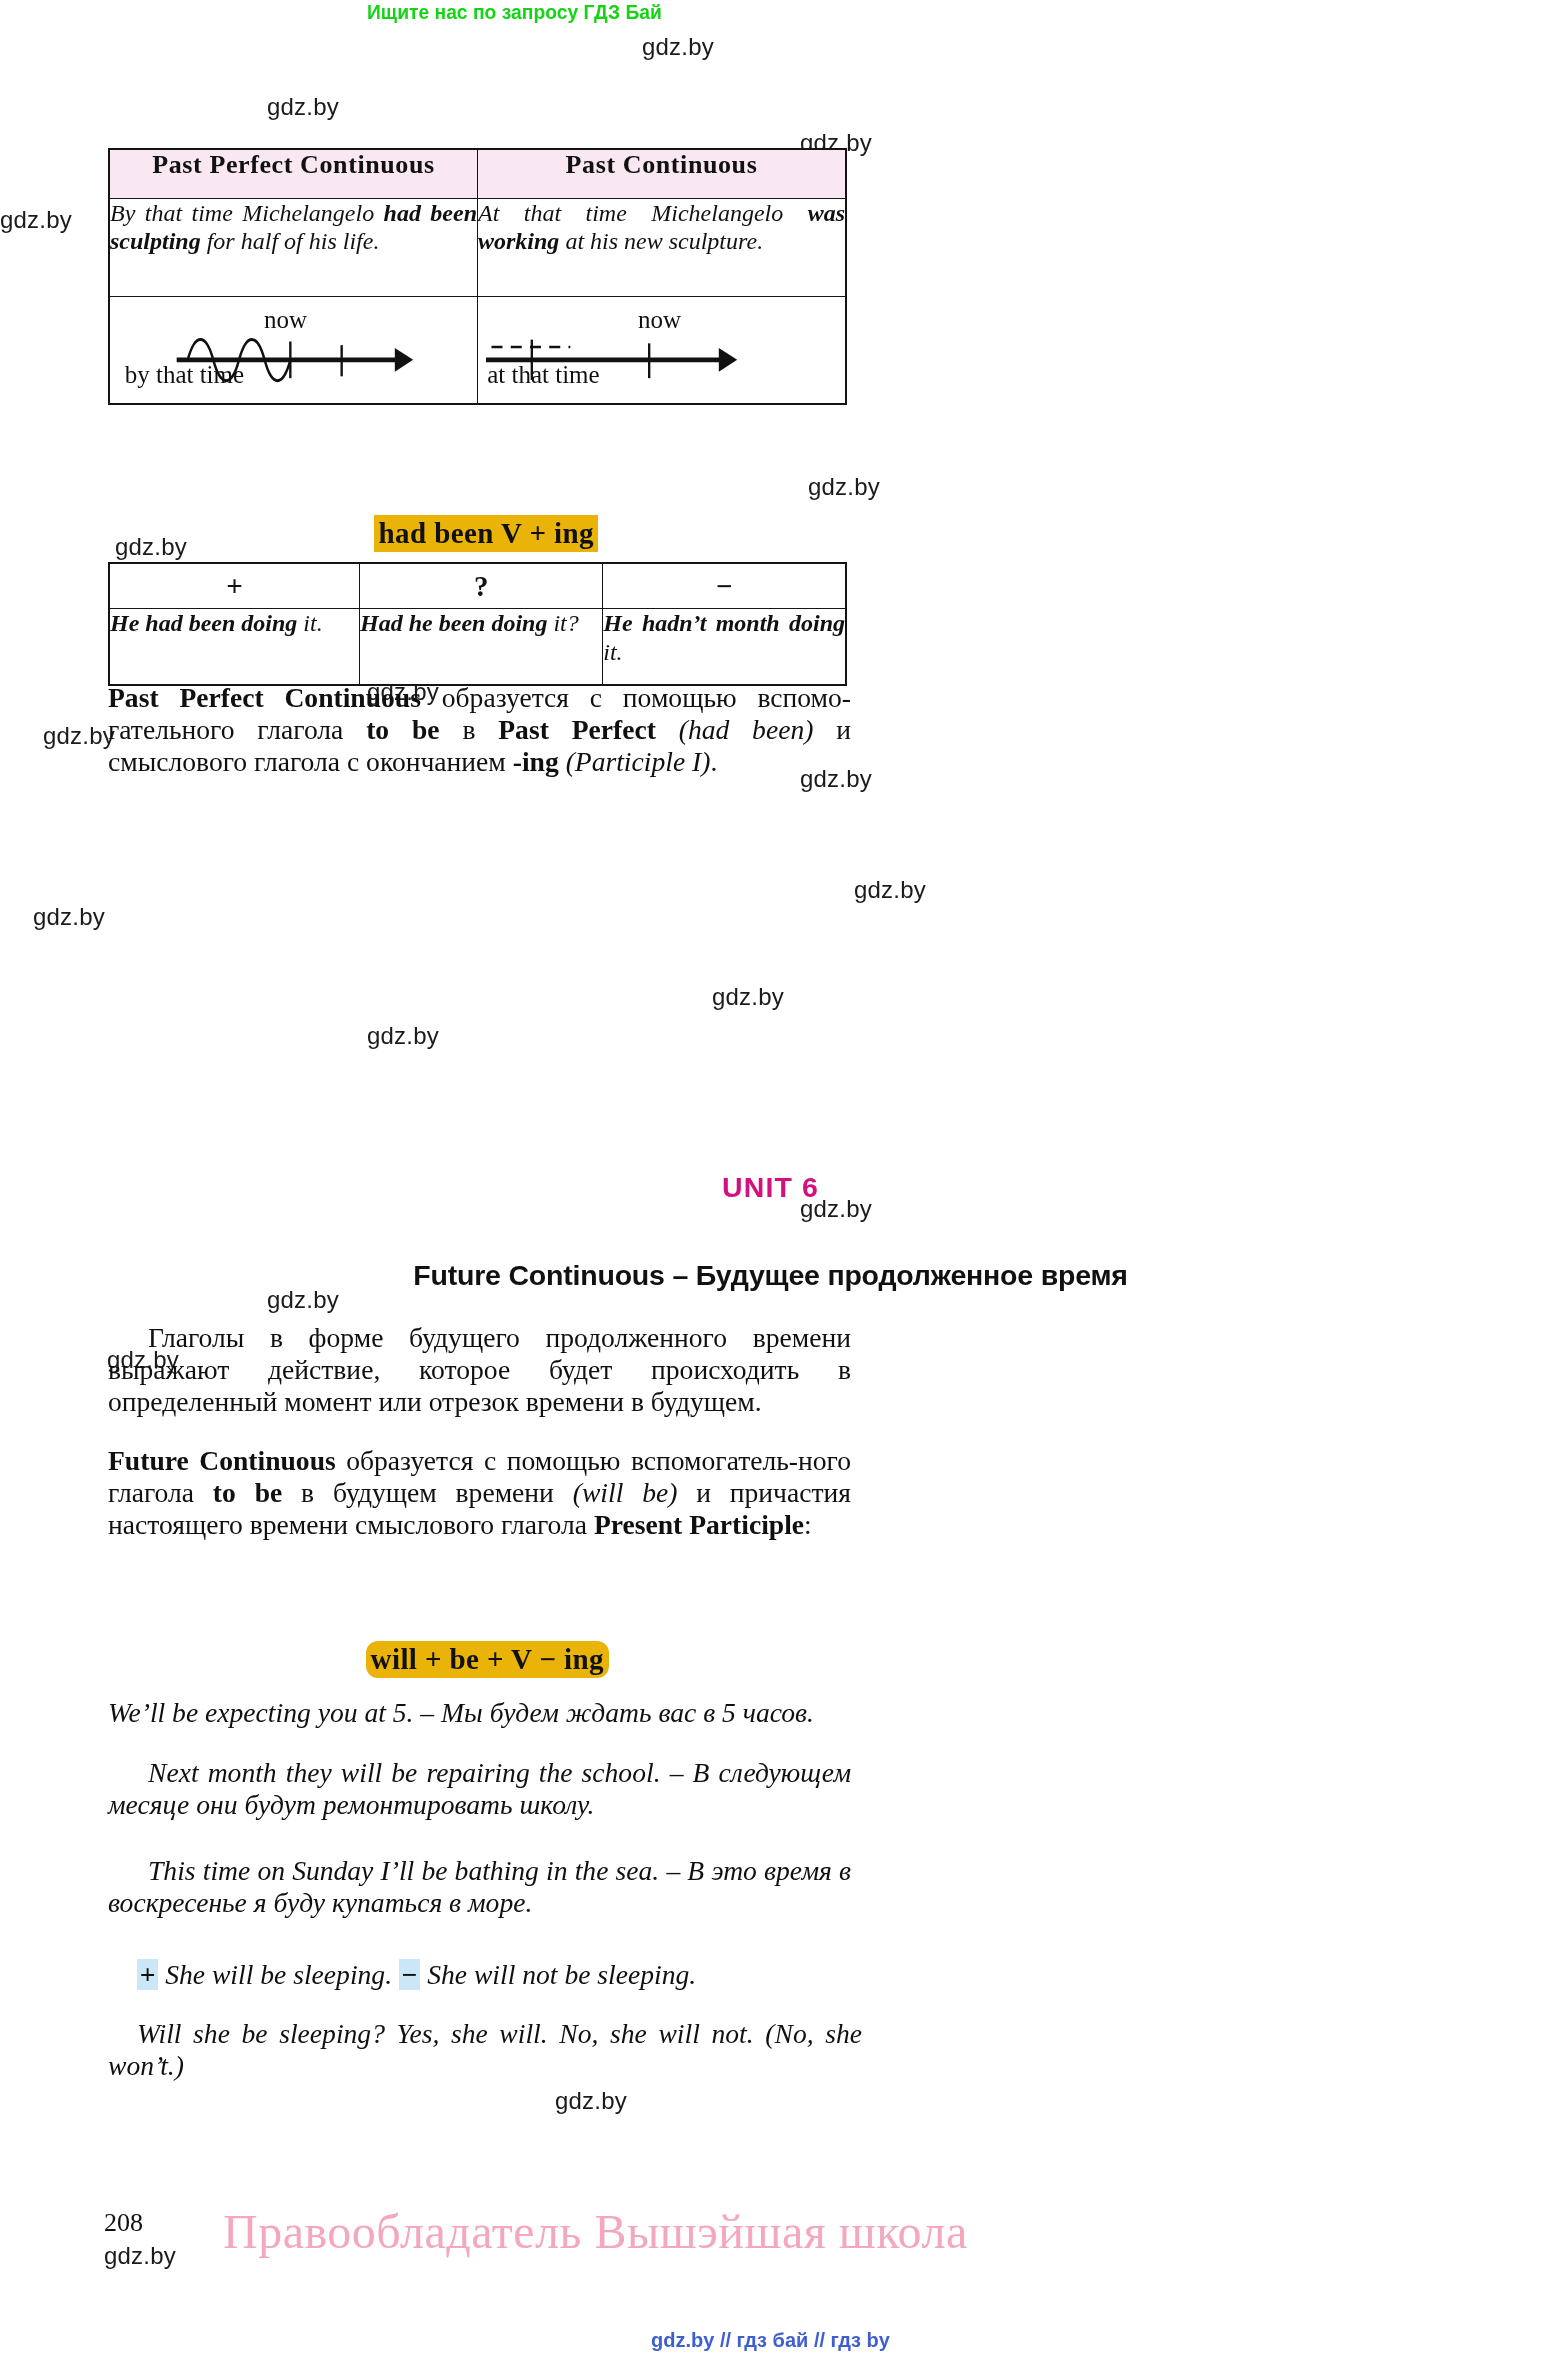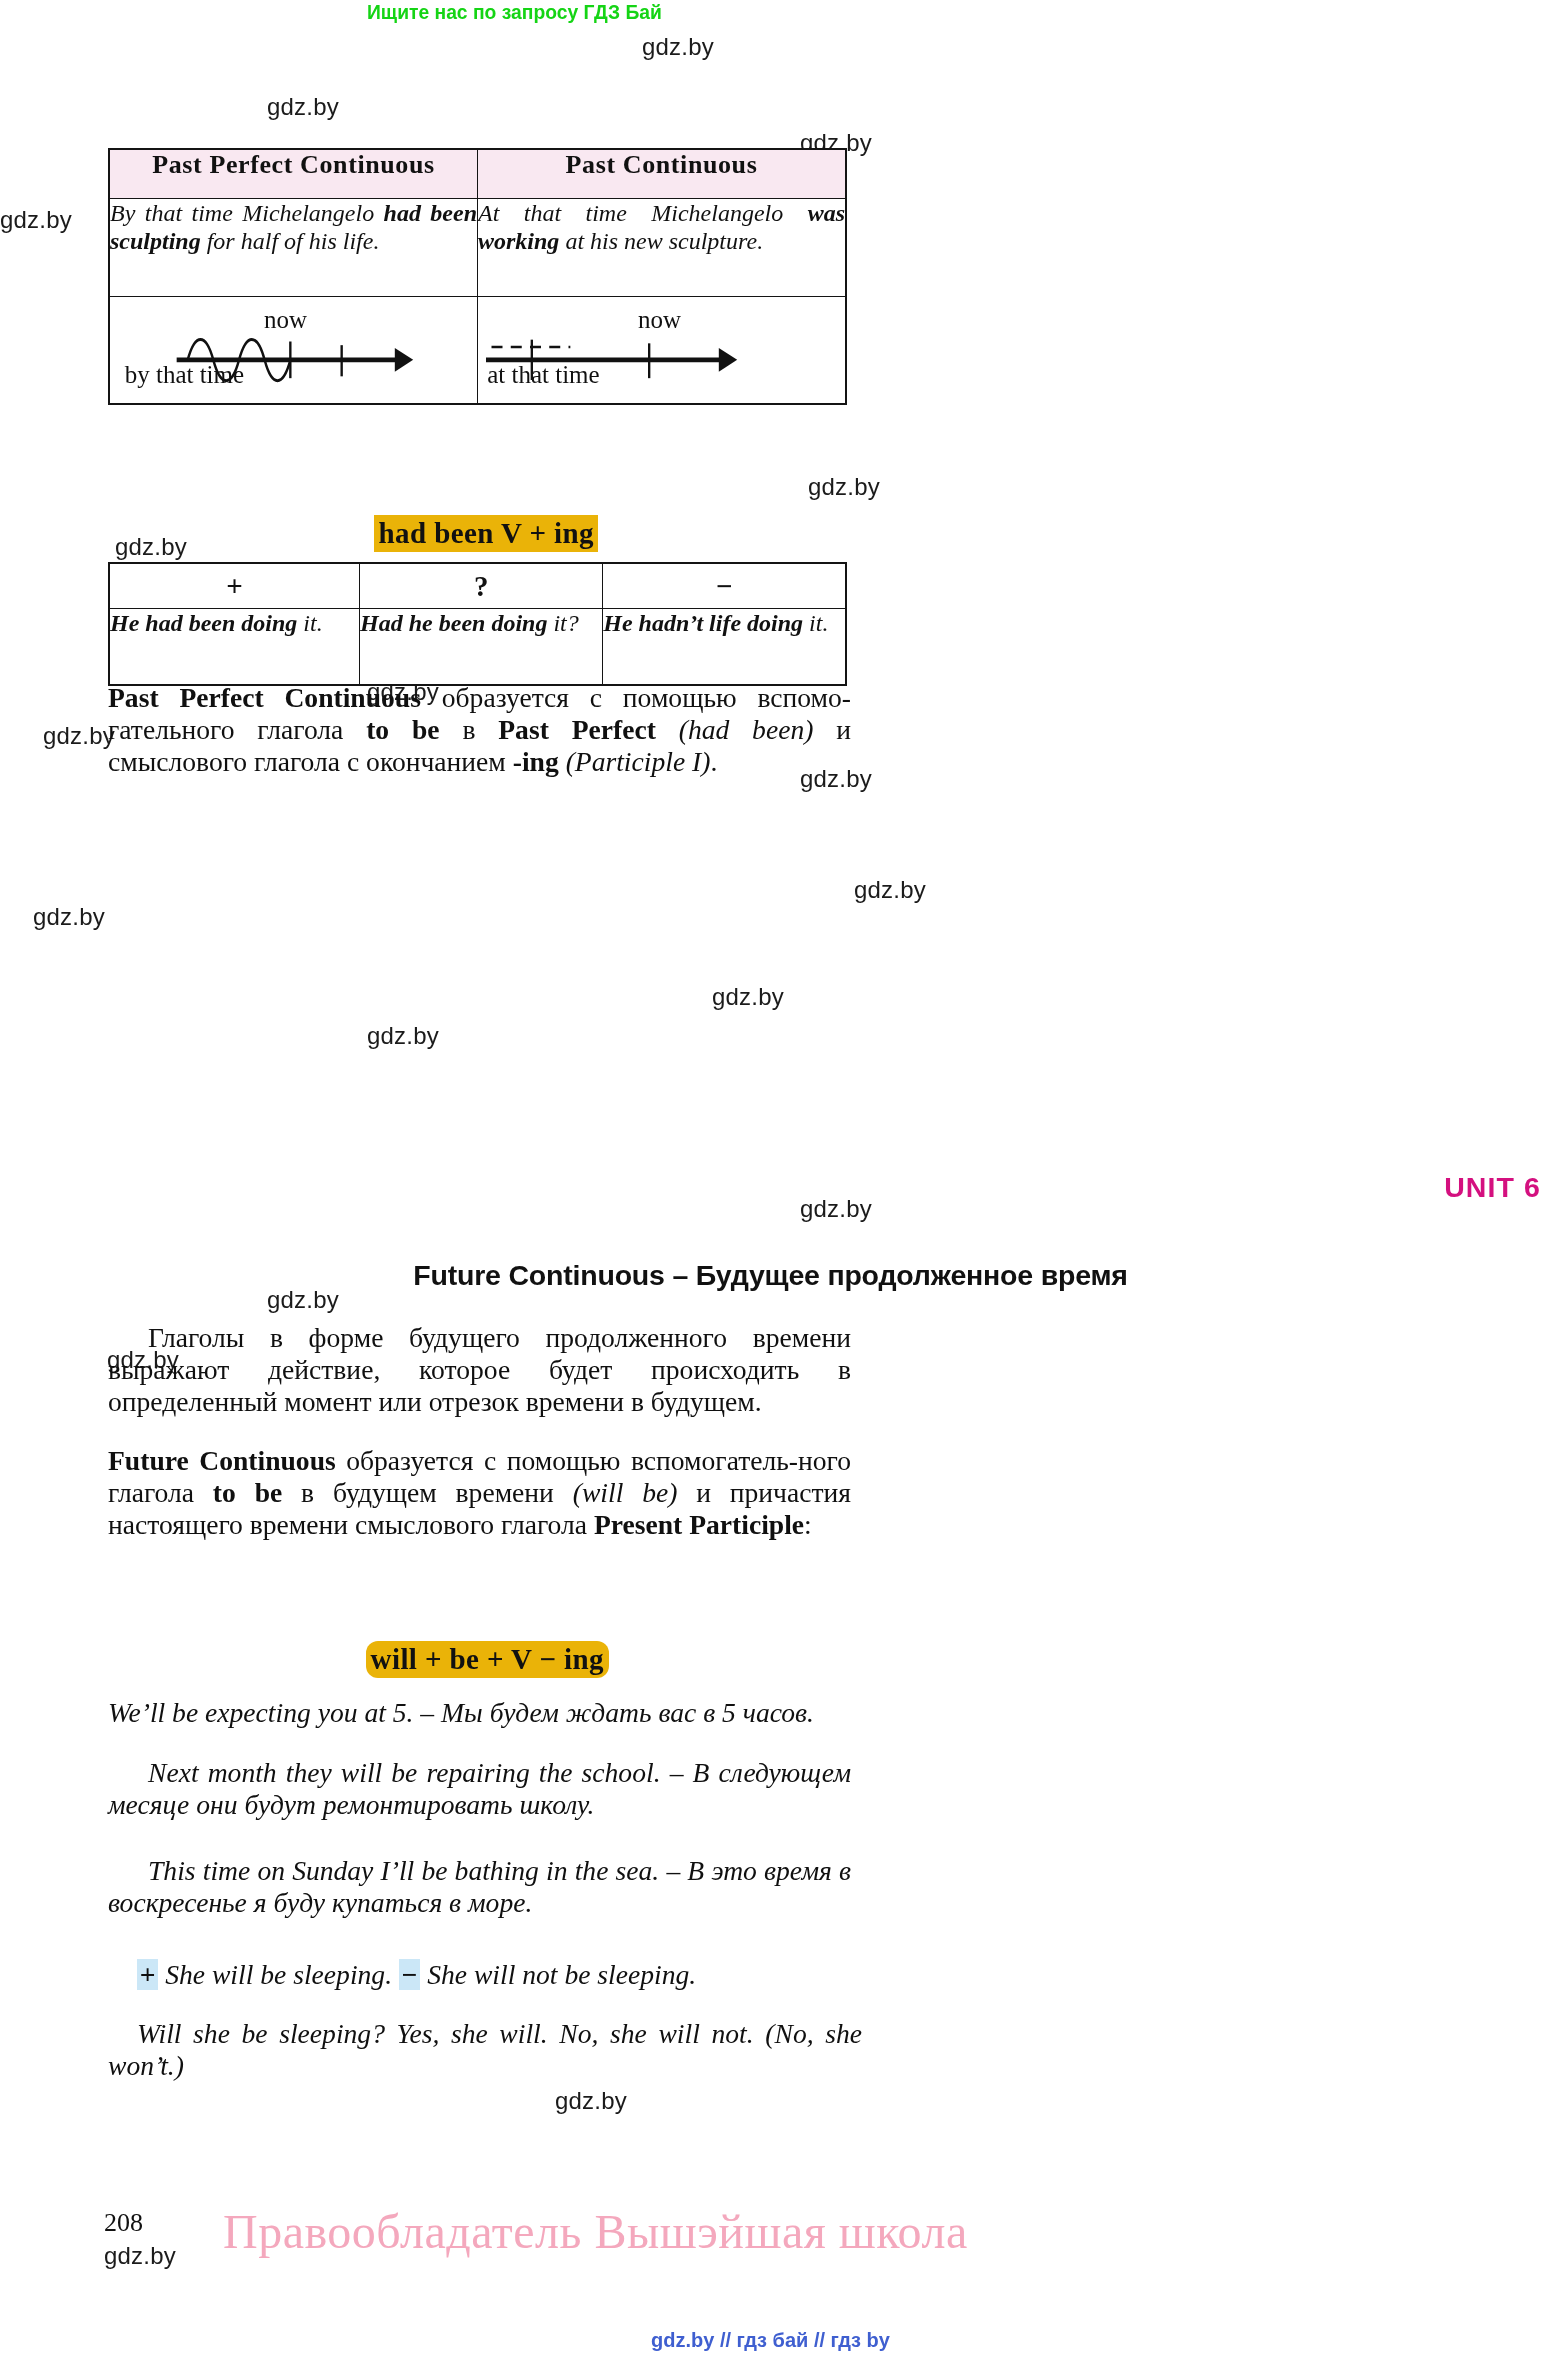--- a/index.html
+++ b/index.html
@@ -203,28 +203,28 @@
   <tr>
     <td class="form-cell">
       <b>He had been</b>
       <b>doing</b><span> it.</span>
     </td>
     <td class="form-cell">
       <b>Had he been</b>
       <b>doing</b><span> it?</span>
     </td>
     <td class="form-cell">
-      <b>He hadn’t life</b>
+      <b>He hadn’t month</b>
       <b>doing</b><span> it.</span>
     </td>
   </tr>
 </tbody>
   </table>
 
-<div class="unit-title" style="left:0;top:1171px;text-align:right;">UNIT 6</div>
+<div class="unit-title" style="left:0;top:1171px;">UNIT 6</div>
 <div class="section-title" style="left:0;top:1259px;">Future Continuous – Будущее продолженное время</div>
 
 <div class="para" style="left:108px;top:1322px;width:743px;text-indent:40px;">Глаголы в форме будущего продолженного времени выражают действие, которое будет происходить в определенный момент или отрезок времени в будущем.</div>
 
 <div class="para" style="left:108px;top:1445px;width:743px;">
   <b>Future Continuous</b><span> образуется с помощью вспомогатель-ного глагола </span><b>to be</b><span> в будущем времени </span><i>(will be)</i><span> и причастия настоящего времени смыслового глагола </span><b>Present Participle</b><span>:</span>
 </div>
 
 <div class="formula" style="left:366px;top:1641px;border-radius:12px;">will + be + V − ing</div>
 

